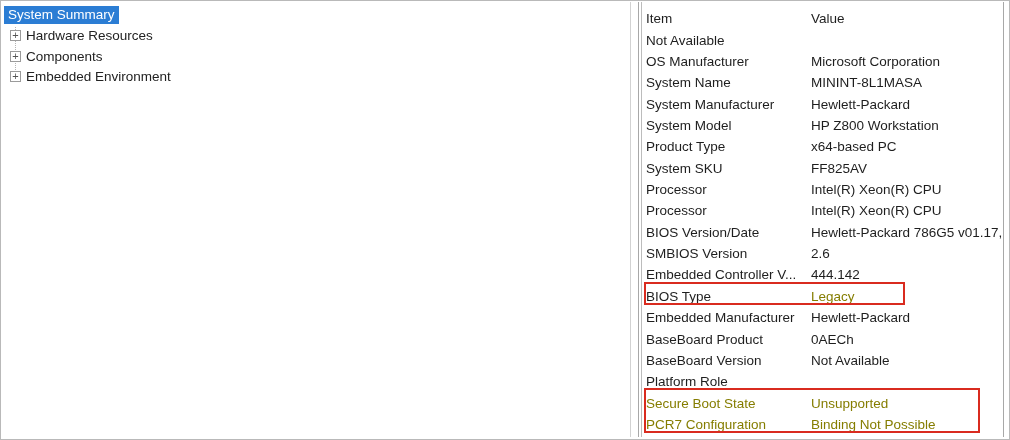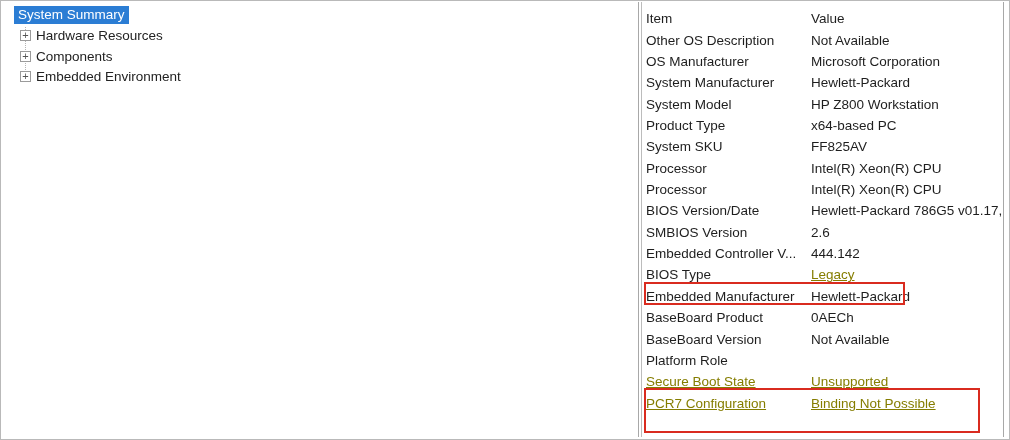--- a/index.html
+++ b/index.html
@@ -7,21 +7,21 @@
     position:relative;
     width:1010px;height:440px;
     box-sizing:border-box;
     border:1px solid #b9b9b9;
     background:#fff;
     font-family:"Liberation Sans","DejaVu Sans",sans-serif;
     overflow:hidden;
   }
   
   .left-panel{
-    position:absolute;left:11px;top:1px;bottom:2px;width:629px;
+    position:absolute;left:1px;top:1px;bottom:2px;width:629px;
     border-right:1px solid #d2d2d2;
     box-sizing:border-box;
     background:#fff;
     overflow:hidden;
   }
   .tree-root{
     display:inline-block;
     margin:4px 0 1px 2px;
     padding:1px 4px 2px 4px;
     font-size:13.5px;
@@ -68,21 +68,21 @@
   }
   .row{
     height:21.35px;
     display:flex;align-items:flex-end;
     font-size:13.5px;color:#1e1e1e;
     overflow:hidden;
   }
   .cell{white-space:pre;overflow:hidden;}
   .cell.item{width:165px;flex:0 0 auto;}
   .cell.value{flex:1 1 auto;}
-  .olive{color:var(--olive,#857d00);text-decoration:underline;}
+  .olive{color:var(--olive,#857d00);}
   .red-box{
     position:absolute;
     border:2px solid var(--red,#d92b1f);
     box-sizing:border-box;
     pointer-events:none;
   }
 </style>
 </head>
 <body>
 
@@ -109,26 +109,29 @@
 
   <div class="splitter"></div>
 
   <div class="right-panel">
     <div class="row">
       <span class="cell item">Item</span>
       <span class="cell value">Value</span>
     </div>
     <div id="detail-rows">
         <div class="row">
-          <span class="cell item">Other OS Description</span>
           <span class="cell value">Not Available</span>
         </div>
         <div class="row">
           <span class="cell item">OS Manufacturer</span>
           <span class="cell value">Microsoft Corporation</span>
+        </div>
+        <div class="row">
+          <span class="cell item">System Name</span>
+          <span class="cell value">MININT-8L1MASA</span>
         </div>
         <div class="row">
           <span class="cell item">System Manufacturer</span>
           <span class="cell value">Hewlett-Packard</span>
         </div>
         <div class="row">
           <span class="cell item">System Model</span>
           <span class="cell value">HP Z800 Workstation</span>
         </div>
         <div class="row">

